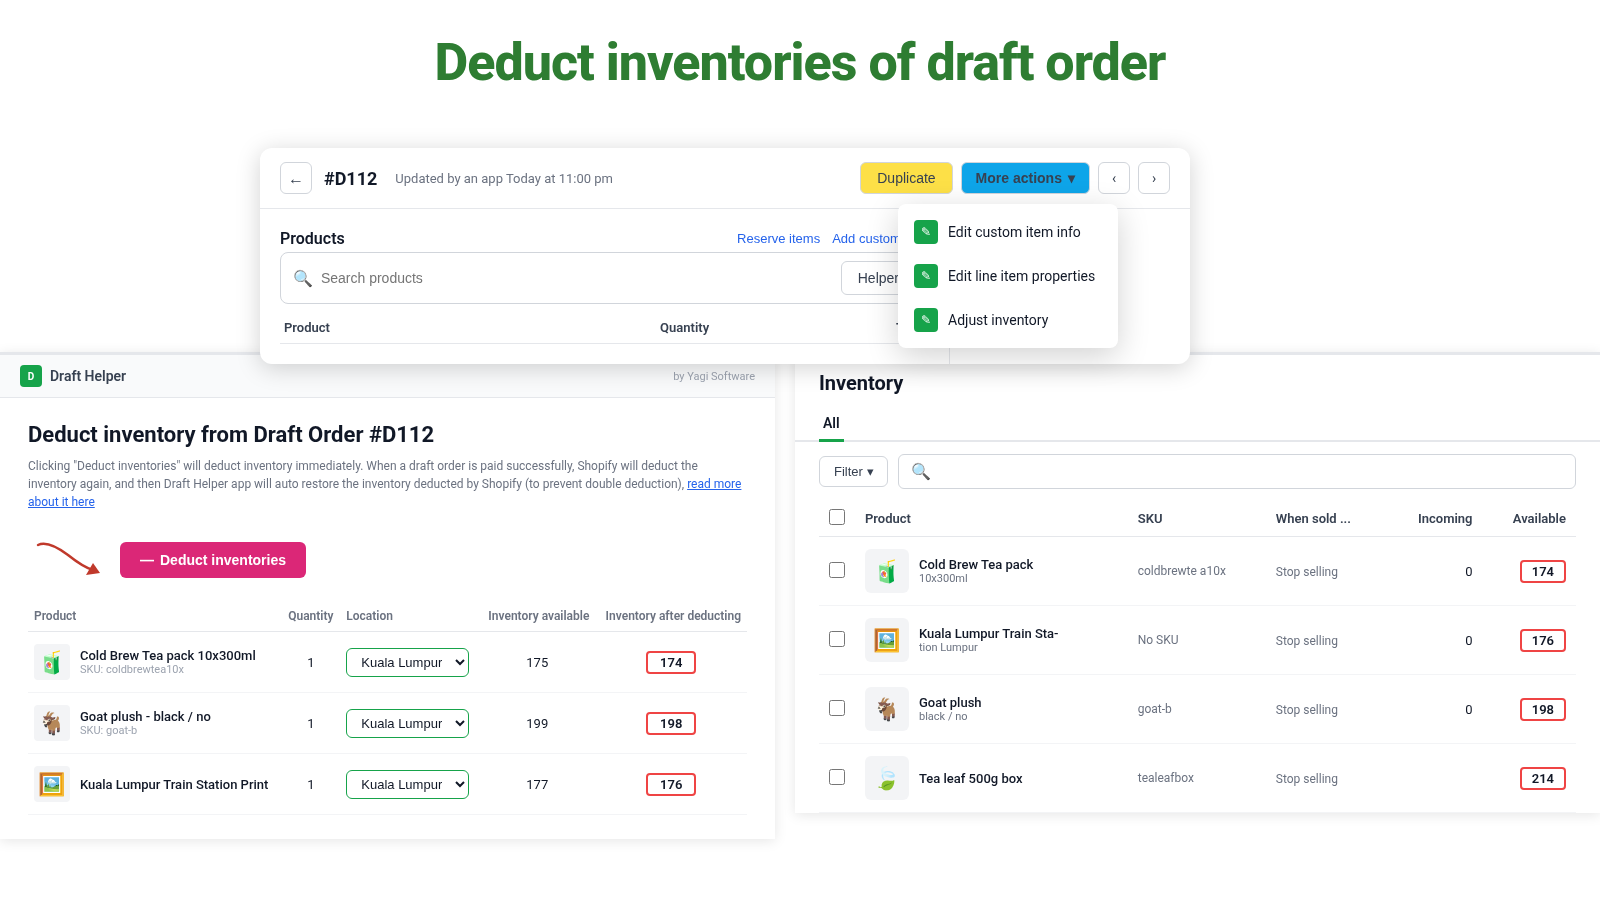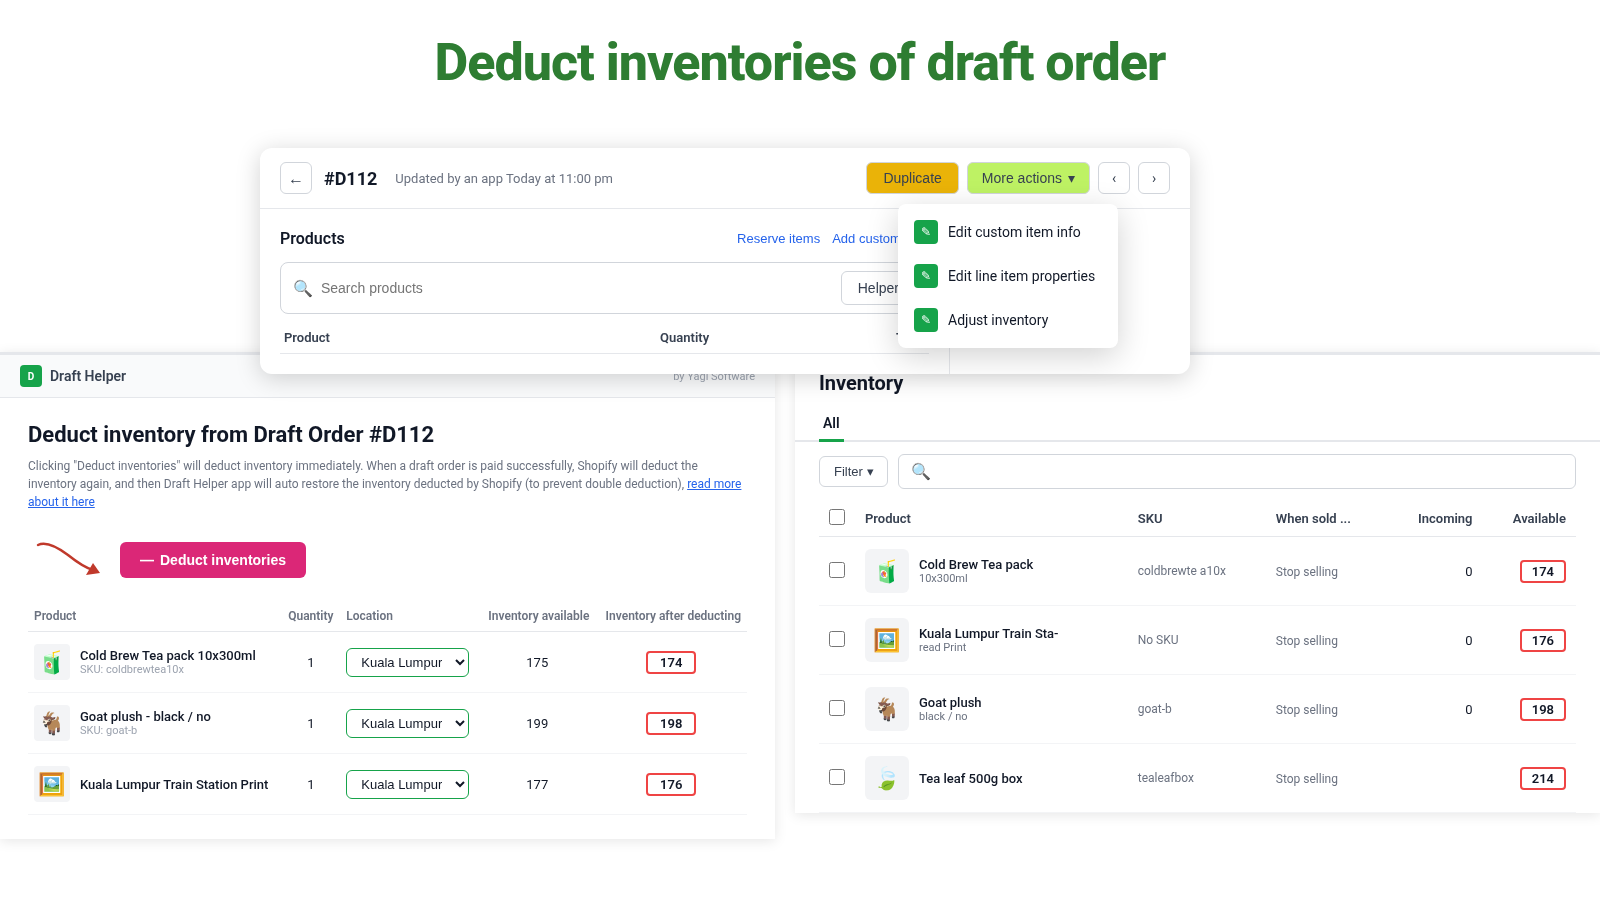--- a/index.html
+++ b/index.html
@@ -62,35 +62,35 @@
       margin-left: auto;
       display: flex;
       align-items: center;
       gap: 8px;
     }
 
     .duplicate-btn {
       padding: 7px 16px;
       border: 1.5px solid #d1d5db;
       border-radius: 6px;
-      background: #eab308;
+      background: #fde047;
       font-size: 14px;
       cursor: pointer;
       color: #374151;
     }
 
     .more-actions-btn {
       padding: 7px 14px;
       border: 1.5px solid #d1d5db;
       border-radius: 6px;
-      background: #bef264;
+      background: #0ea5e9;
       font-size: 14px;
       cursor: pointer;
       color: #374151;
-      display: flex; align-items: center; gap: 6px;
+      display: flex; align-items: center; gap: 6px; font-weight: bold;
     }
 
     .nav-btn {
       width: 32px; height: 32px;
       border: 1.5px solid #d1d5db;
       border-radius: 6px;
       display: flex; align-items: center; justify-content: center;
       cursor: pointer;
       color: #374151;
       font-size: 14px;
@@ -103,21 +103,21 @@
     .products-section {
       flex: 1;
       padding: 20px;
       border-right: 1px solid #e5e7eb;
     }
 
     .section-header {
       display: flex;
       align-items: center;
       justify-content: space-between;
-      margin-bottom: 14px;
+      margin-bottom: 4px;
     }
 
     .section-title {
       font-size: 16px;
       font-weight: 600;
       color: #111827;
     }
 
     .section-links {
       display: flex;
@@ -797,21 +797,21 @@
     <td class="checkbox-cell">
       <input type="checkbox" style="">
     </td>
     <td>
       <div class="inv-product-cell">
         <div class="inv-thumb">
           <span style="font-size:22px;">🖼️</span>
         </div>
         <div>
           <div class="inv-product-name">Kuala Lumpur Train Sta-</div>
-          <div class="inv-product-variant">read Print</div>
+          <div class="inv-product-variant">tion Lumpur</div>
         </div>
       </div>
     </td>
     <td style="font-size:12px;color:#6b7280;">No SKU</td>
     <td>
       <span class="stop-selling-badge">Stop selling</span>
     </td>
     <td class="inv-zero">0</td>
     <td style="text-align:right;">
       <span class="inv-available-box">176</span>

